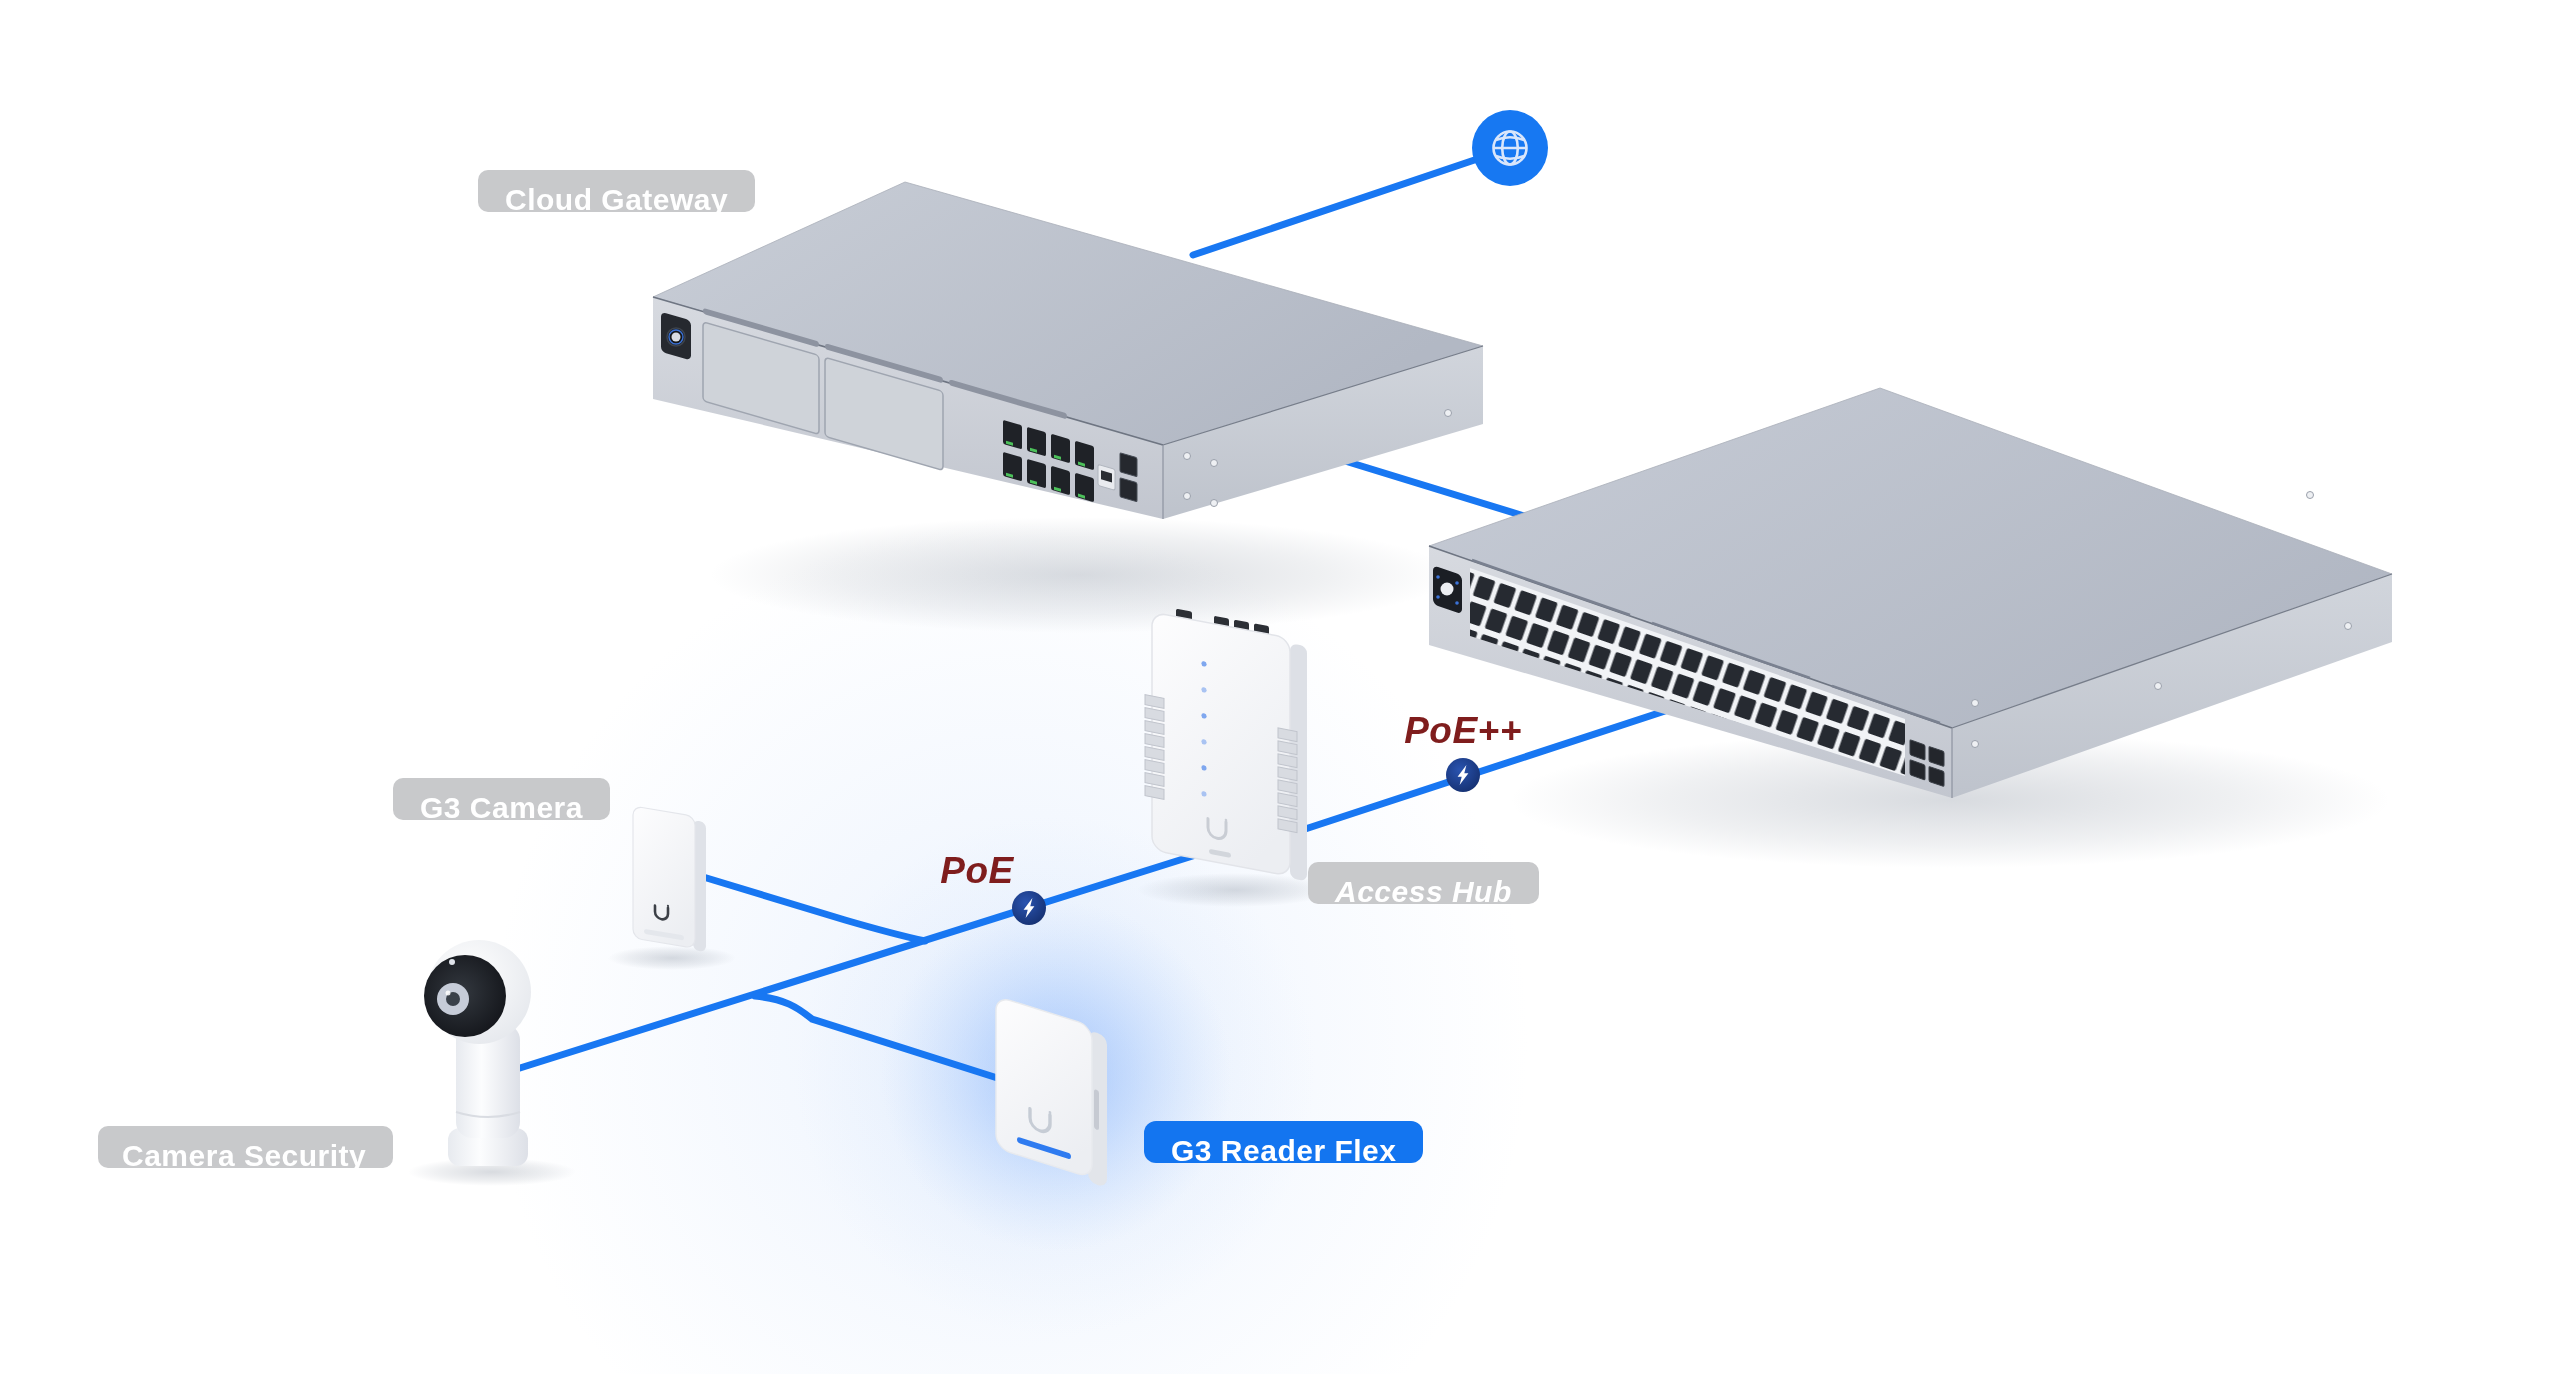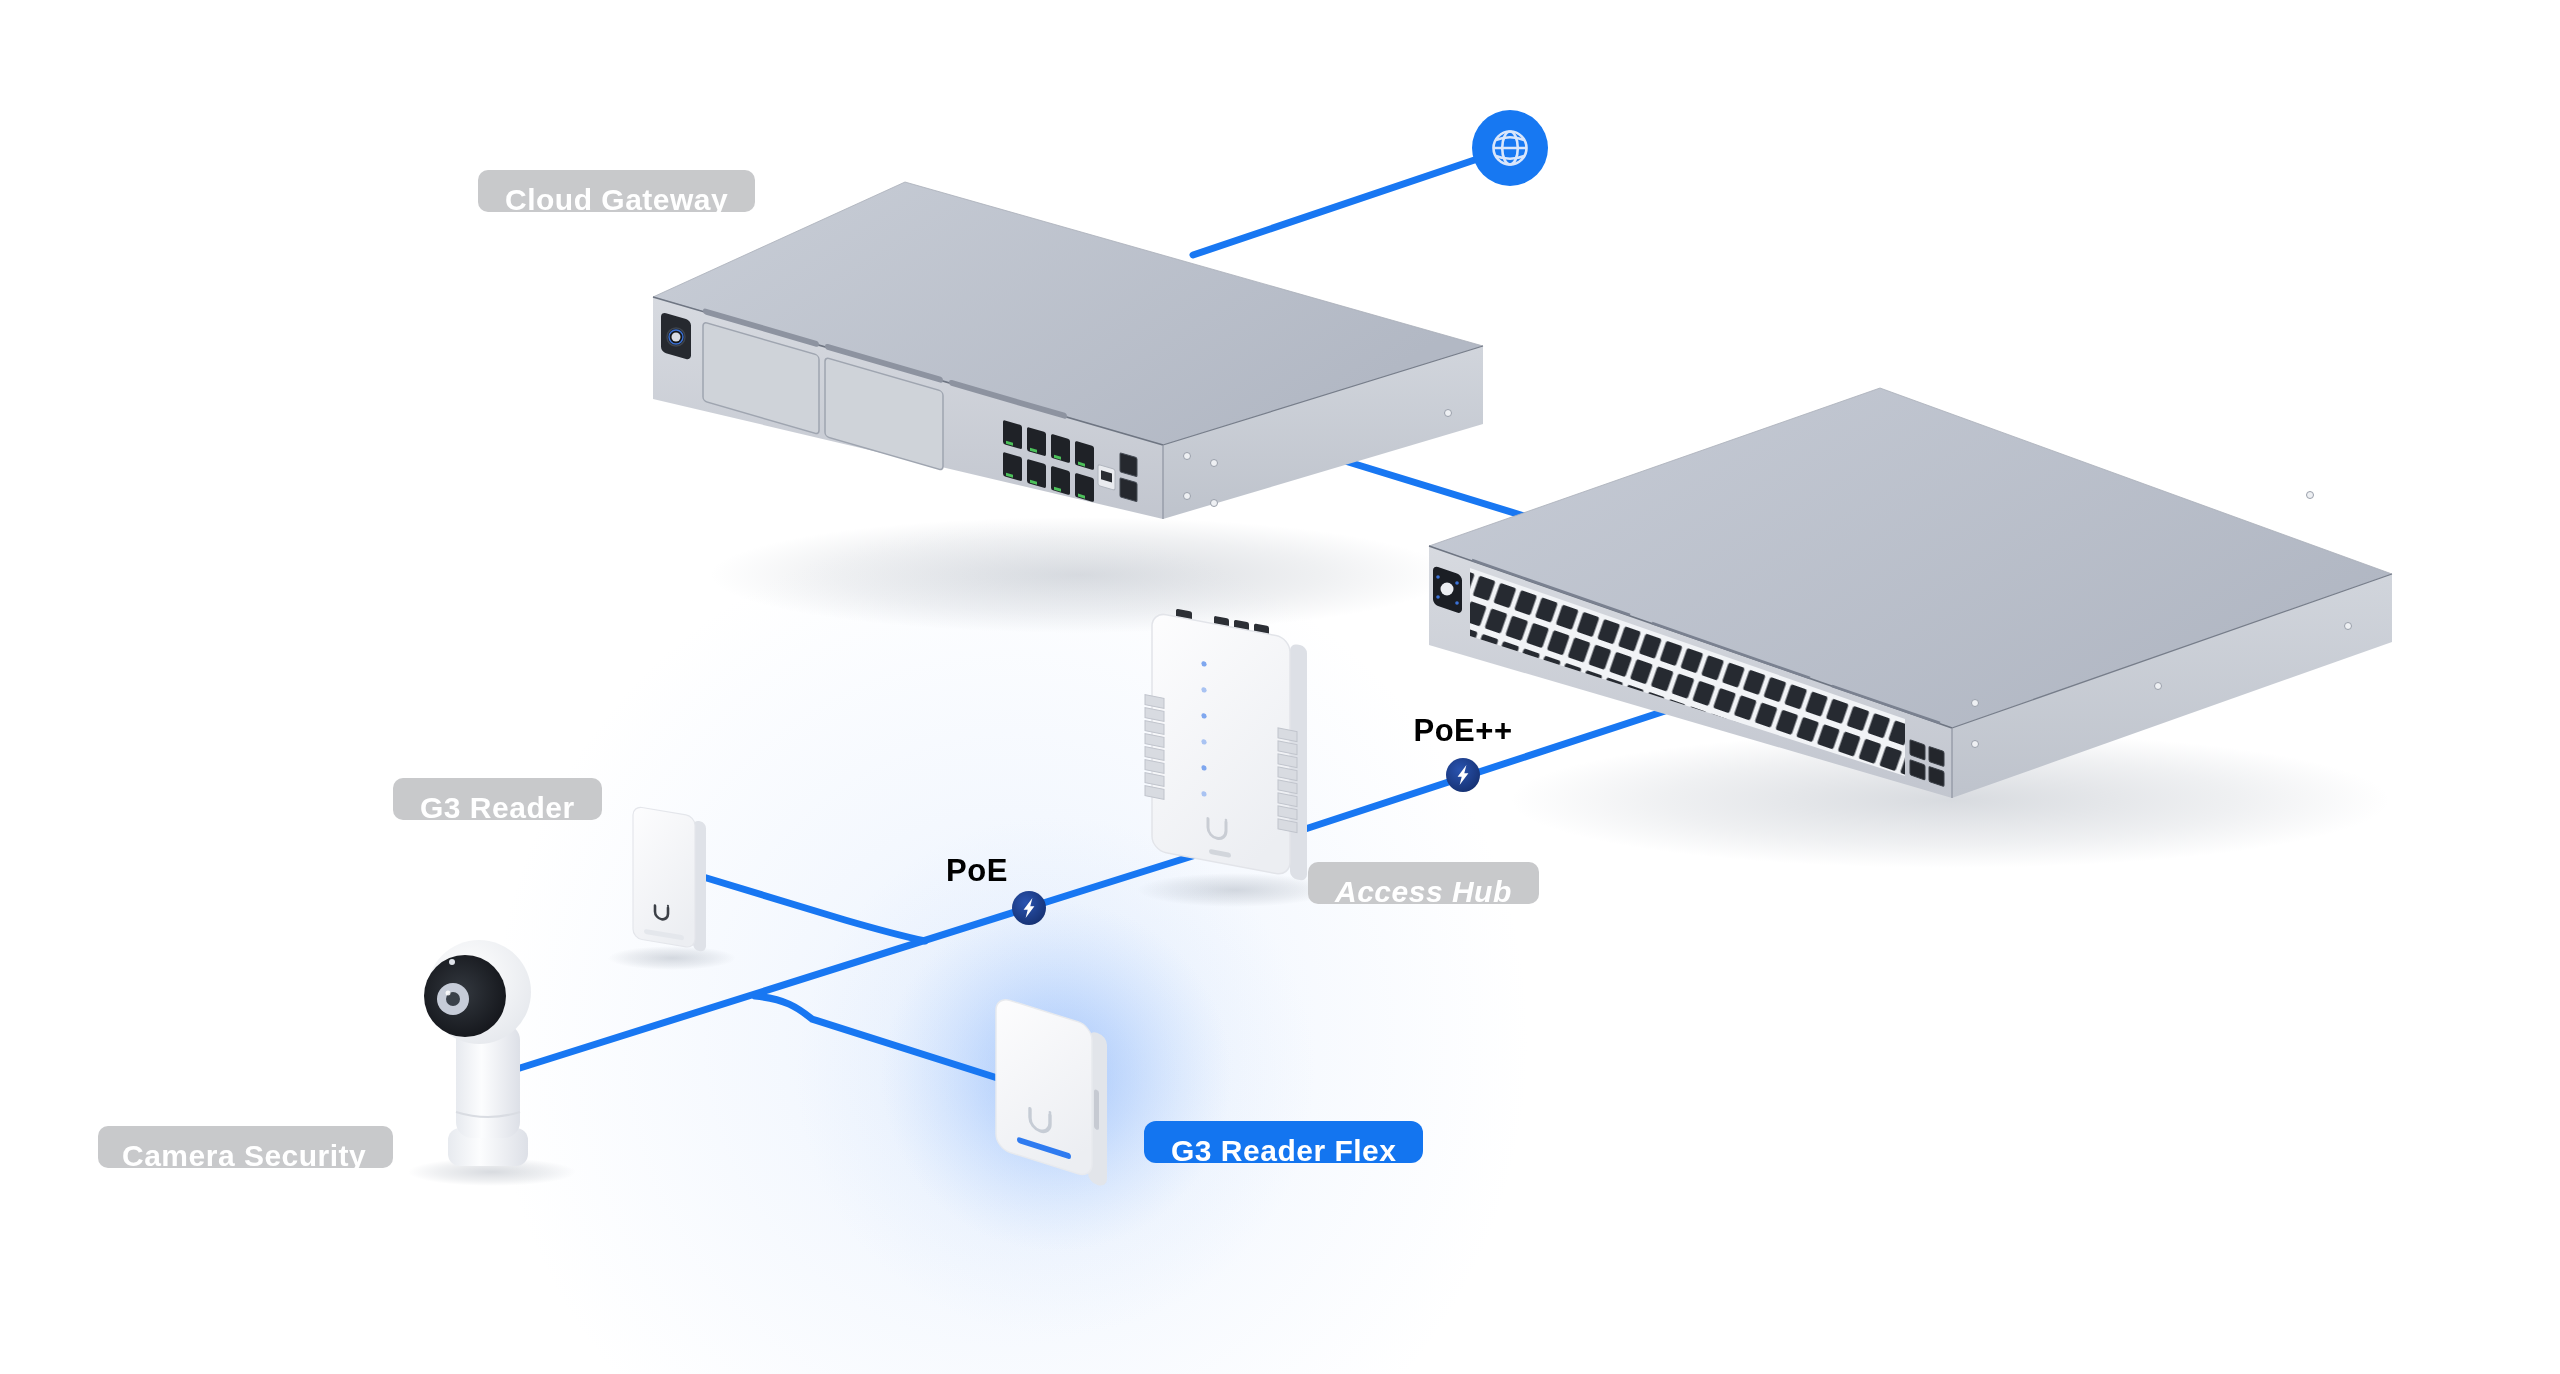--- a/index.html
+++ b/index.html
@@ -11,22 +11,22 @@
   .stage svg{position:absolute;left:0;top:0;}
   .pill{
     position:absolute;height:42px;line-height:59px;padding:0 27px;
     background:#c8c9cb;border-radius:10px;color:#ffffff;
     font-size:30px;font-weight:bold;letter-spacing:.5px;white-space:nowrap;
     z-index:20;
   }
   .pill--blue{background:#1375F0;border-radius:12px;}
   .poe-text{
     position:absolute;transform:translate(-50%,-50%);
-    color:#000000;font-size:31px;font-weight:bold;letter-spacing:.5px;
-    z-index:20;white-space:nowrap;
+    color:#7f1d1d;font-size:37px;font-weight:bold;letter-spacing:.5px;
+    z-index:20;white-space:nowrap;font-style:italic;
   }
 </style>
 </head>
 <body>
 
 <div class="stage">
 
 <svg viewBox="0 0 2560 1374" width="2560" height="1374">
   <defs>
     <radialGradient id="shadowG" cx="50%" cy="50%" r="50%">
@@ -308,20 +308,20 @@
     <g transform="translate(34,102)" stroke="#c6ccd5" stroke-width="3.4" fill="none" stroke-linecap="round">
       <path d="M0,0 v9 a10,10 0 0 0 20,0 v-9"></path>
       <circle cx="20" cy="-2.5" r="1.4" fill="#c6ccd5" stroke="none"></circle>
     </g>
     <rect x="21" y="134" width="54" height="6" rx="3" fill="#2f7bf0"></rect>
   </g>
 </svg>
 
 <div class="pill" style="left:478px;top:170px;">Cloud Gateway</div>
 <div class="pill" style="left:1308px;top:862px;font-style:italic;">Access Hub</div>
-<div class="pill" style="left:393px;top:778px;">G3 Reader</div>
+<div class="pill" style="left:393px;top:778px;">G3 Camera</div>
 <div class="pill" style="left:98px;top:1126px;padding-left:24px;">Camera Security</div>
 <div class="pill pill--blue" style="left:1144px;top:1121px;">G3 Reader Flex</div>
 
 <div class="poe-text" style="left:1463px;top:731px;">PoE++</div>
 <div class="poe-text" style="left:977px;top:871px;">PoE</div>
 
 </div>
 
 </body></html>

